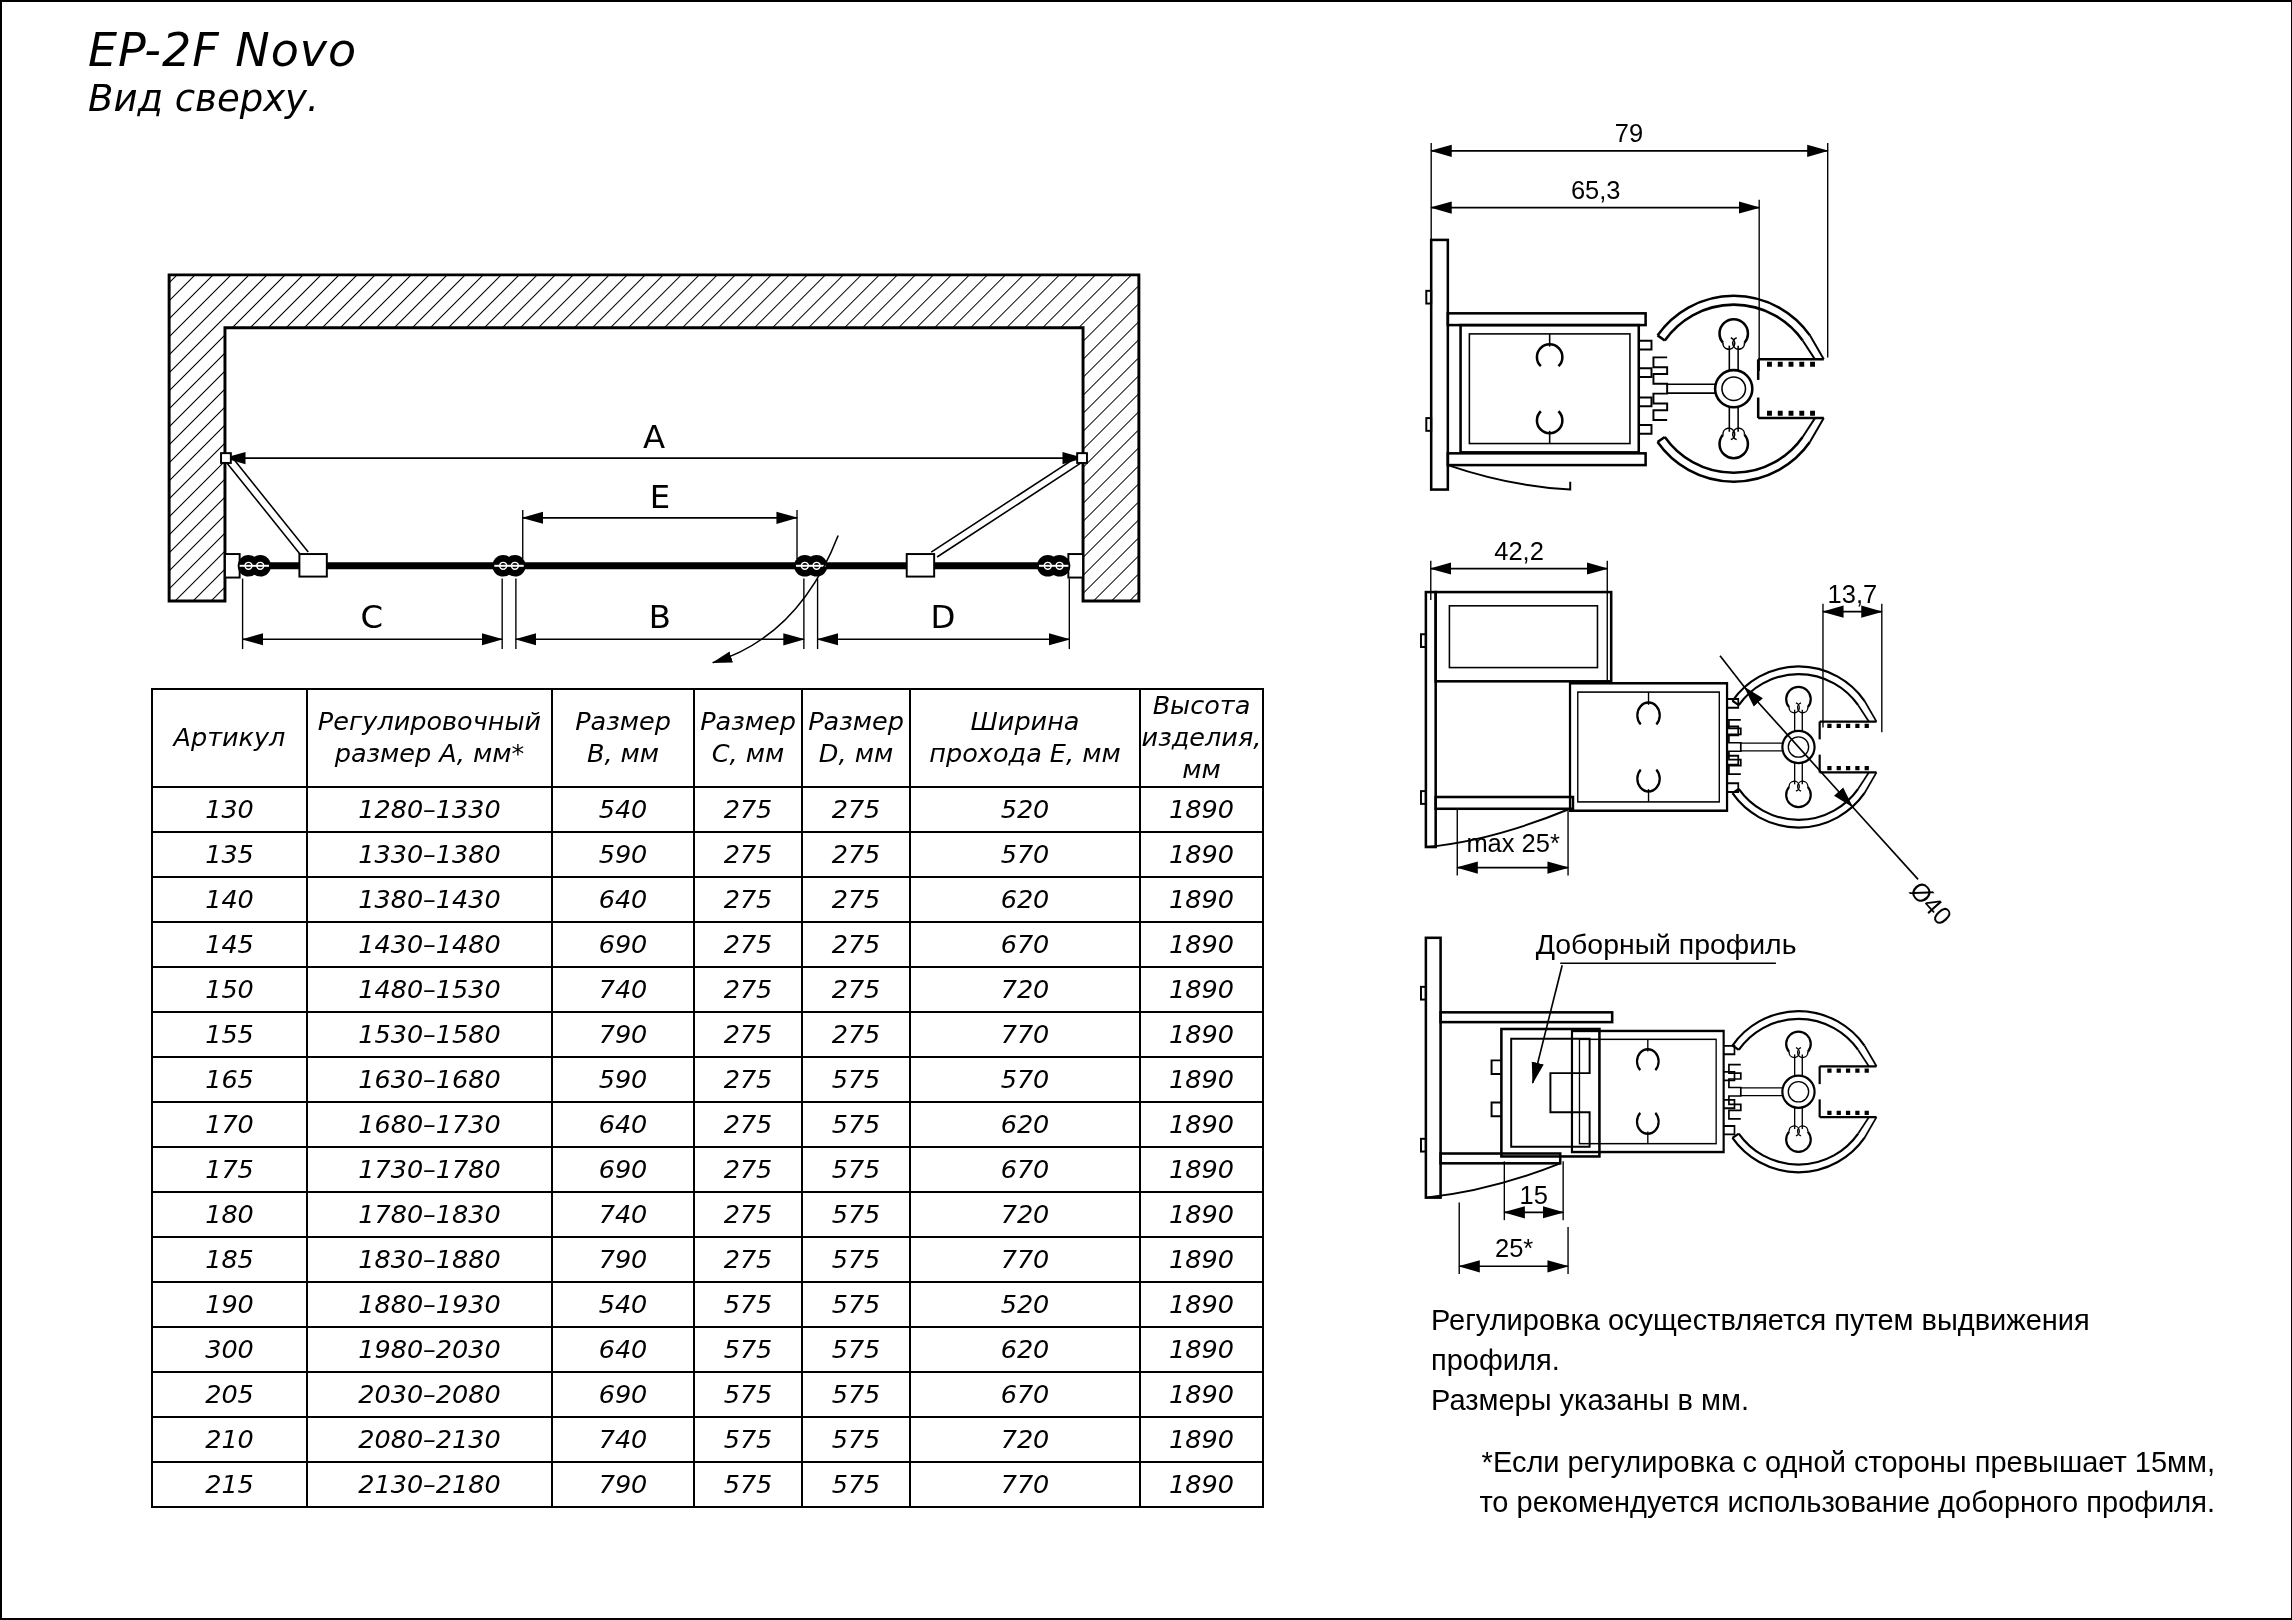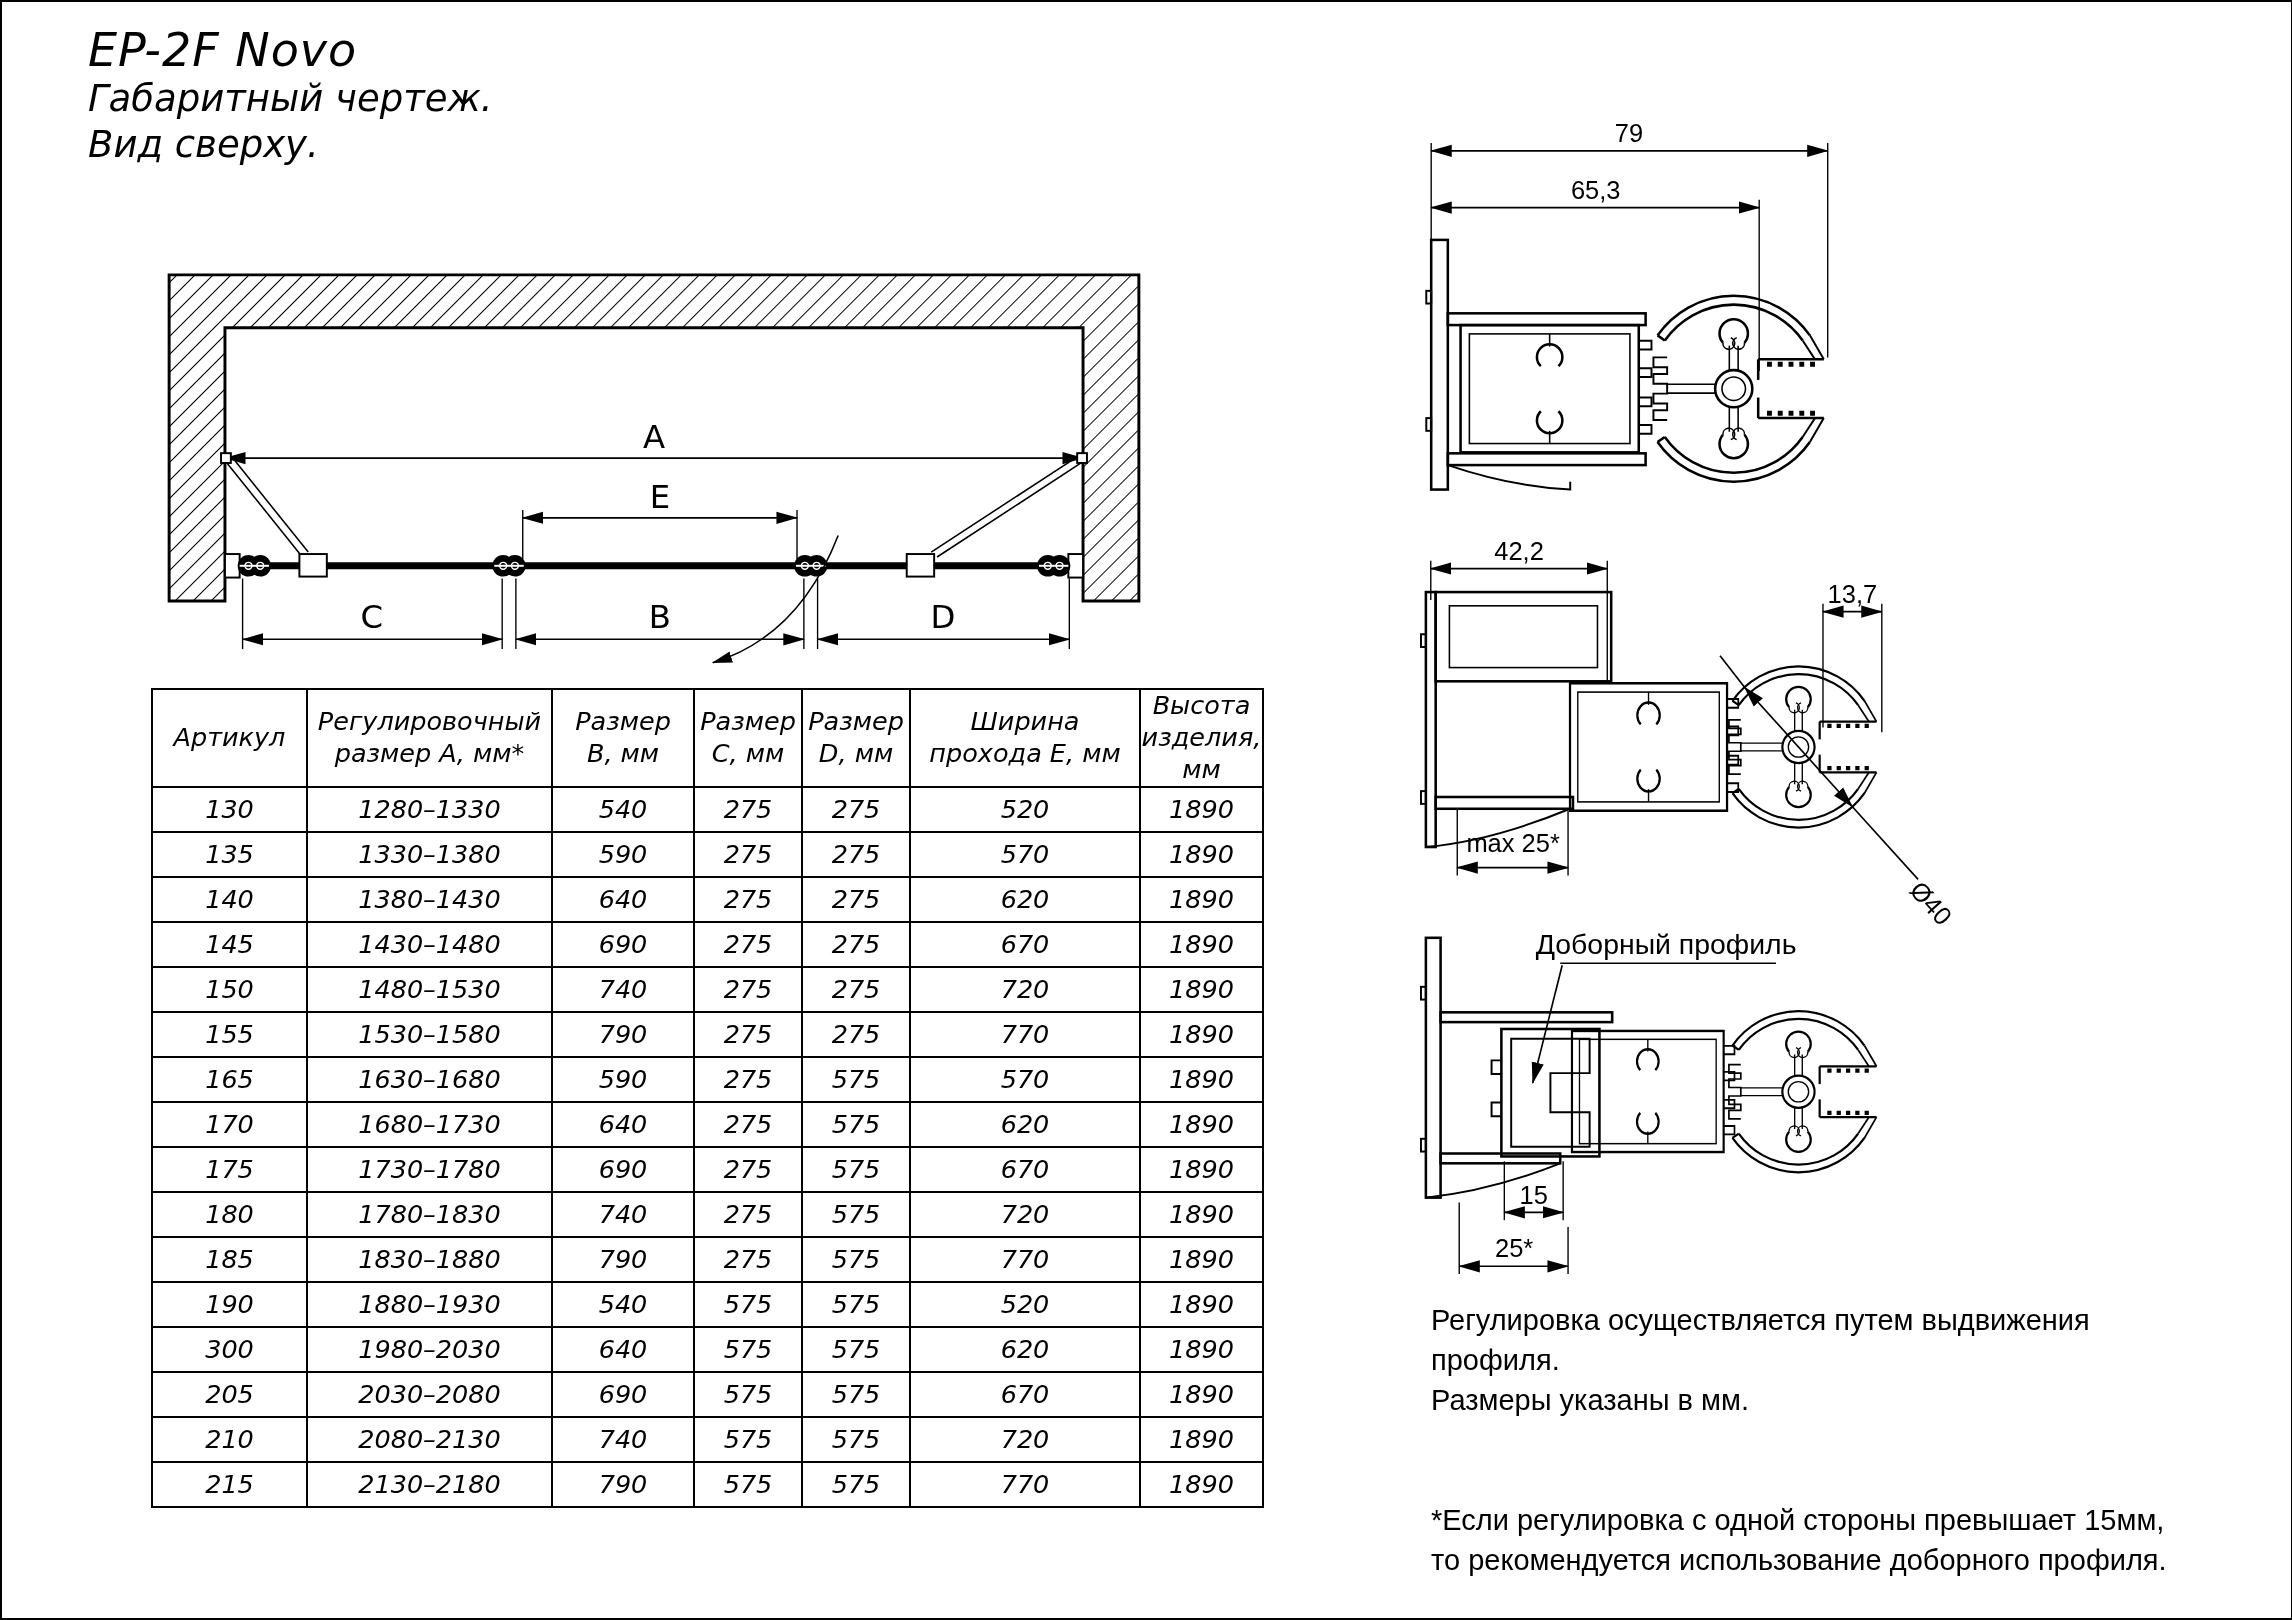--- a/index.html
+++ b/index.html
@@ -21,21 +21,21 @@
   .dimtxt{font:26px "Liberation Sans","DejaVu Sans",sans-serif;}
   .dimletter{font:33px "DejaVu Sans",sans-serif;}
   .callout{font:29px "Liberation Sans","DejaVu Sans",sans-serif;}
   
   .sizetable{position:absolute;left:149px;top:686px;border-collapse:collapse;table-layout:fixed;}
   .sizetable th,.sizetable td{border:2.4px solid #000;text-align:center;vertical-align:middle;
      font-style:italic;font-family:"DejaVu Sans",sans-serif;background:#fff;padding:0;}
   .sizetable th{font-size:25.5px;font-weight:normal;white-space:pre-line;height:94px;line-height:1.25;}
   .sizetable td{font-size:25.5px;height:43px;}
   .notes{position:absolute;left:1429px;top:1298px;width:784px;font:29px "Liberation Sans","DejaVu Sans",sans-serif;line-height:1.38;}
-  .notes .para2{margin-top:80px;}
+  .notes .para2{margin-top:22px;text-align:right;}
 </style>
 </head>
 <body>
 
 <div class="sheet">
 
   <svg width="0" height="0" style="position:absolute" aria-hidden="true">
     <defs>
       <pattern id="hatch" patternUnits="userSpaceOnUse" width="13" height="13" patternTransform="rotate(45)">
         <line x1="0" y1="0" x2="0" y2="13" stroke="#000" stroke-width="2"></line>
@@ -85,21 +85,20 @@
         <line class="p15" x1="91" y1="121" x2="91" y2="108"></line>
         <path class="p25" d="M82,42 A13,13 0 1 1 100,42"></path>
         <path class="p25" d="M82,88 A13,13 0 1 0 100,88"></path>
         <path class="p2" d="M182,16 h13 v9 h-13 m0,19 h13 v9 h-13 m0,21 h13 v9 h-13 m0,19 h13 v9 h-13"></path>
       </g>
     </defs>
   </svg>
 
   <div class="titleblock">
     <div class="t1">EP-2F Novo</div>
-    <div class="t2">Габаритный чертеж.</div>
     <div class="t2">Вид сверху.</div>
   </div>
 
   <svg style="left:162px;top:267px" width="980" height="431" viewBox="0 0 1000 440">
 
     <path d="M5,6 H995 V339 H938 V60 H62 V339 H5 Z" fill="url(#hatch)" stroke="#000" stroke-width="3"></path>
 
     <line class="dim" x1="62" y1="193" x2="938" y2="193" marker-start="url(#mA)" marker-end="url(#mA)"></line>
     <text class="dimletter" x="500" y="183" text-anchor="middle">A</text>
 

